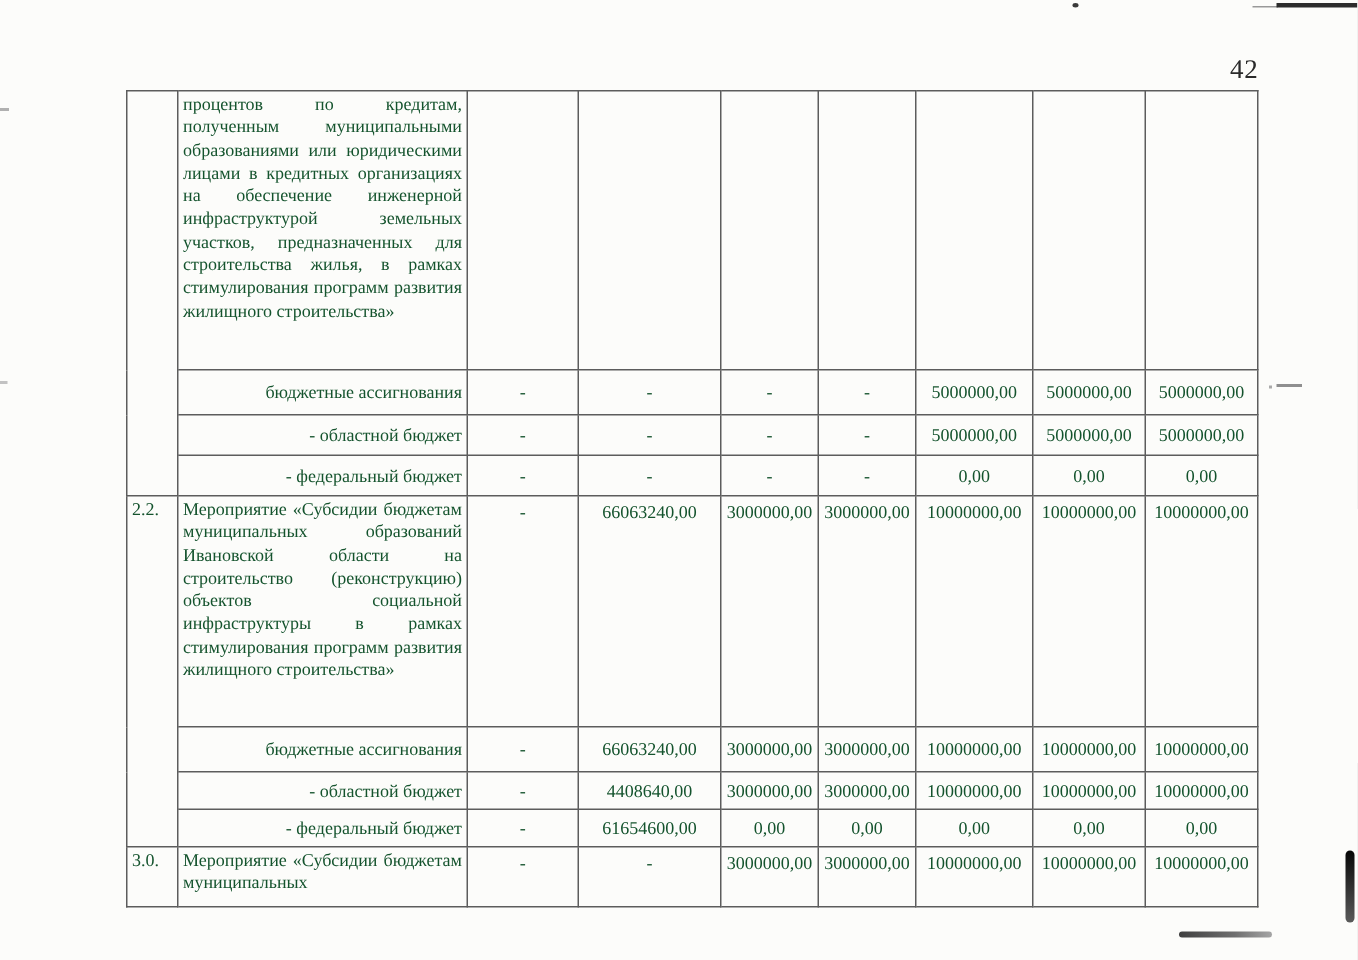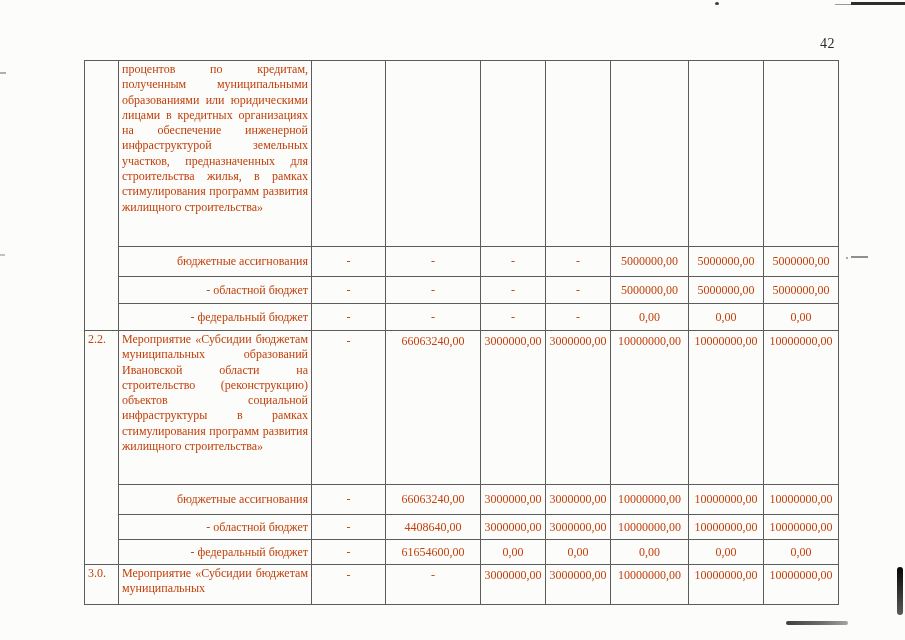--- a/index.html
+++ b/index.html
@@ -2,26 +2,26 @@
 <html><head>
 <meta charset="utf-8">
 <style>
   html,body{margin:0;padding:0;background:#e9e9e7;}
   .page{
     position:relative;width:905px;height:640px;margin:0 auto;
     background:#fcfcfa;overflow:hidden;
     font-family:"Liberation Serif", serif;color:#222;
   }
   .pageno{
-    position:absolute;left:820px;top:36px;font-size:14px;color:#2a2a2a;letter-spacing:.5px;
+    position:absolute;left:820px;top:36px;font-size:18px;color:#2a2a2a;letter-spacing:.5px;
   }
   table.budget{
     position:absolute;left:84px;top:60px;width:754px;
     border-collapse:collapse;table-layout:fixed;
-    font-size:12px;color:#c2410c;
+    font-size:12px;color:#14532d;
   }
   table.budget td{
     border:1px solid #5c5c5c;padding:1px 3px;overflow:hidden;
   }
   td.num{vertical-align:top;text-align:left;padding:2px 2px 2px 3px;}
   td.name{
     vertical-align:top;text-align:justify;line-height:15.3px;padding:2px 4px 2px 5px;
   }
   td.label{vertical-align:middle;text-align:right;padding:2px 4px 2px 5px;}
   td.val{text-align:center;}

